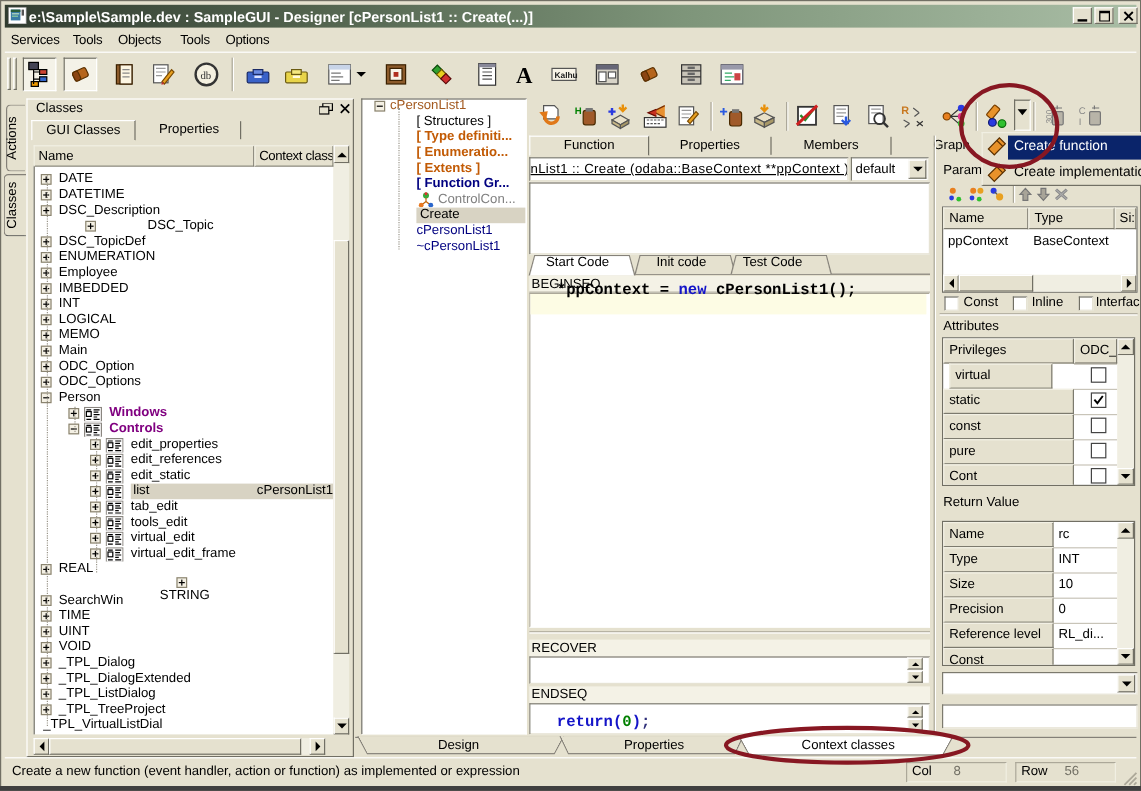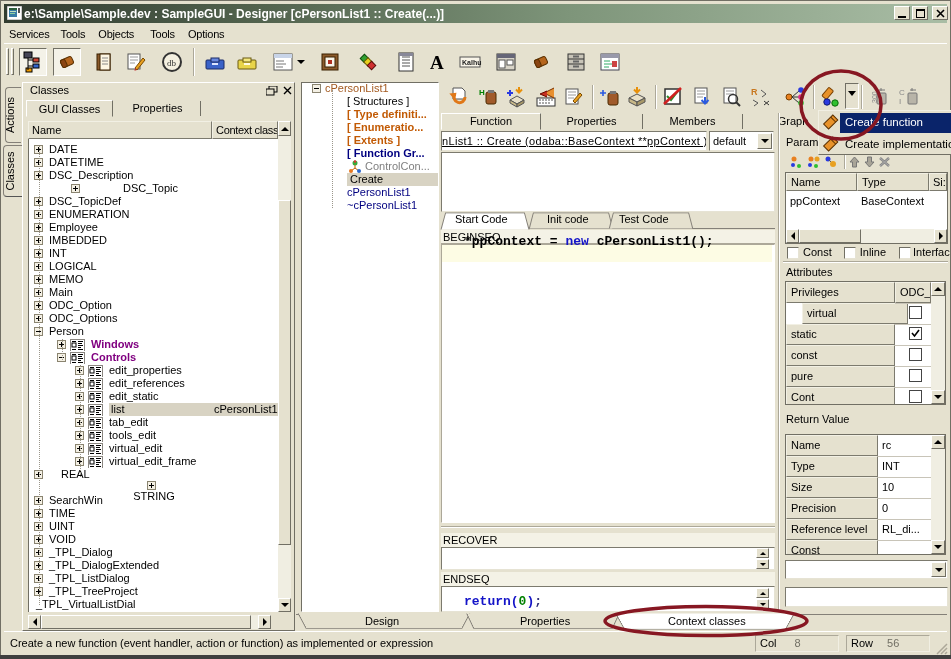--- a/index.html
+++ b/index.html
@@ -465,21 +465,21 @@
           <rect x="2" y="4" width="4" height="4" fill="#fff" stroke="#000"></rect>
         </svg>
         <span style="margin-left:2px;">virtual_edit_frame</span>
       </div>
       <div class="row" style="position:relative;">
         <span style="width:6px;flex:none;"></span>
         <span class="exp p" style="margin-right:4px;">
           <i></i>
           <b></b>
         </span>
-        <span style="margin-left:14px;text-align:right;">REAL</span>
+        <span style="margin-left:2px;text-align:right;">REAL</span>
       </div>
       <div class="row" style="position:relative;flex-direction:column;">
         <span style="width:6px;flex:none;"></span>
         <span class="exp p" style="margin-right:4px;">
           <i></i>
           <b></b>
         </span>
         <span style="margin-left:2px;">STRING</span>
       </div>
       <div class="row" style="position:relative;">
@@ -871,21 +871,21 @@
       <span style="margin-left:4px;">Inline</span>
       <span class="cb" style="margin-left:13px;"></span>
       <span style="margin-left:2px;">Interfac</span>
     </div>
 <div class="abs etchh" style="left:783px;top:261px;width:165px;"></div>
 
 <div class="abs" style="left:786px;top:266px;">Attributes</div>
 <div id="attrtable">
       <div class="abs" style="left:785px;top:281px;width:161px;height:124px;border:1px solid #716f64;background:#fff;overflow:hidden;">
         <div class="abs hdr" style="left:0;top:0px;width:109px;height:21px;line-height:19px;padding-left:4px;">Privileges</div>
-        <div class="abs hdr" style="left:16px;top:21px;width:106px;height:21px;line-height:19px;padding-left:4px;">virtual</div>
+        <div class="abs hdr" style="left:5px;top:21px;width:86px;height:21px;line-height:19px;padding-left:4px;">virtual</div>
         <div class="abs" style="left:123px;top:24px;width:13px;height:13px;background:#fff;border:1px solid #444;"></div>
         <div class="abs" style="left:109px;top:21px;width:36px;border-top:1px solid #c8c4b8;"></div>
         <div class="abs hdr" style="left:0;top:42px;width:109px;height:21px;line-height:19px;padding-left:4px;">static</div>
         <div class="abs" style="left:123px;top:45px;width:13px;height:13px;background:#fff;border:1px solid #444;">
           <svg width="11" height="11">
             <path d="M2 5 L4.5 8 L9 2" fill="none" stroke="#000" stroke-width="1.6"></path>
           </svg>
         </div>
         <div class="abs" style="left:109px;top:42px;width:36px;border-top:1px solid #c8c4b8;"></div>
         <div class="abs hdr" style="left:0;top:63px;width:109px;height:21px;line-height:19px;padding-left:4px;">const</div>

